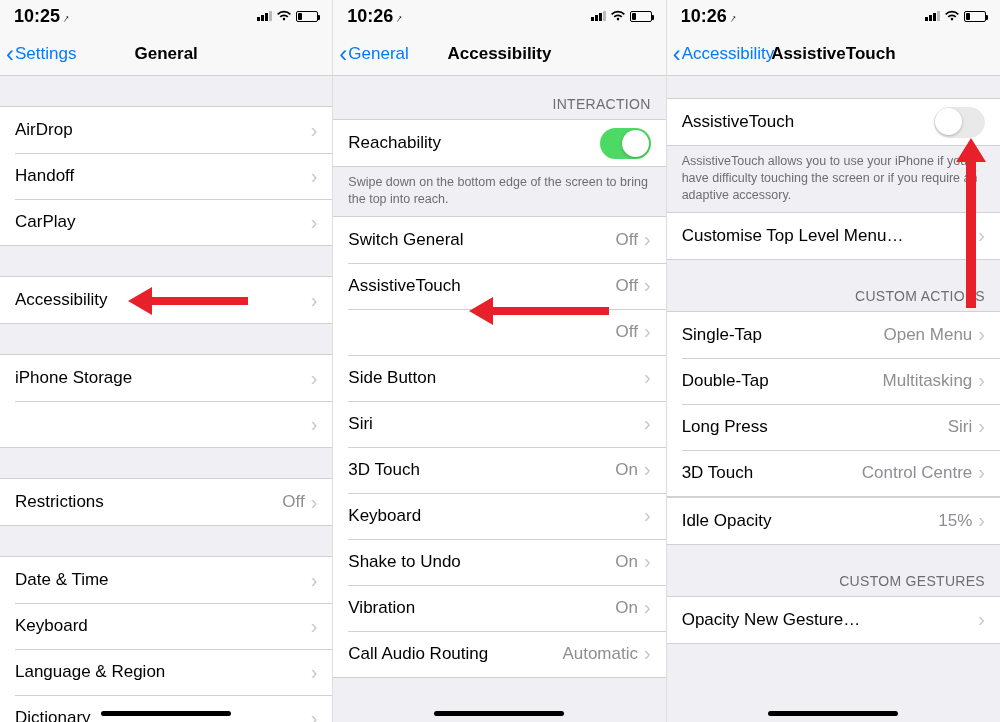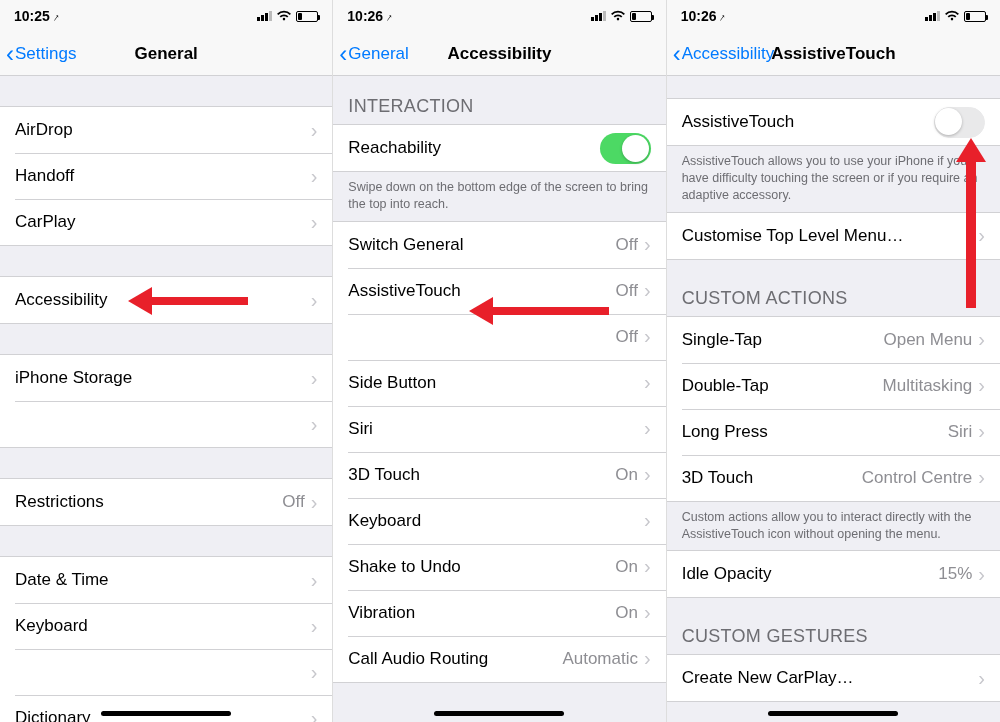--- a/index.html
+++ b/index.html
@@ -25,21 +25,21 @@
   }
   .panel:last-child { border-right: none; }
 
   
   .status-bar {
     height: 32px;
     display: flex;
     justify-content: space-between;
     align-items: center;
     padding: 0 14px;
-    font-size: 14px;
+    font-size: 18px;
     font-weight: 600;
     color: #000;
     background: #F8F8F8;
   }
   .status-left { display:flex; align-items:center; gap:4px; }
   .status-right { display:flex; align-items:center; gap:4px; }
   .loc-icon::before { content:"\2191"; font-size:11px; transform:rotate(35deg); display:inline-block;}
   .battery {
     width:22px; height:11px; border:1px solid #000; border-radius:2px;
     position:relative; display:inline-block;
@@ -72,22 +72,23 @@
   .nav-back .chev { font-size:24px; line-height:1; margin-right:1px; font-weight:300; }
   .nav-title {
     position:absolute; left:0; right:0; text-align:center;
     font-size:17px; font-weight:600; color:#000;
     pointer-events:none;
   }
 
   
   .content { height: calc(722px - 76px); overflow:hidden; }
   .group-header {
-    font-size:18px; color:#6D6D72; padding:20px 15px 7px; text-transform:uppercase;
+    font-size:14px; color:#6D6D72; padding:20px 15px 7px; text-transform:uppercase;
     letter-spacing:0.3px;
+    text-align:right;
   }
   .group-header.tight { padding-top:28px; }
   .group-footer {
     font-size:12.5px; color:#6D6D72; padding:7px 15px 8px; line-height:1.35;
   }
   .spacer { height:30px; }
   .spacer.sm { height:22px; }
 
   .cell-group { background:#fff; border-top:1px solid #d1d1d4; border-bottom:1px solid #d1d1d4; }
   .cell {
@@ -235,20 +236,21 @@
             <span class="label">Date &amp; Time</span>
             <span class="value"></span>
             <span class="chevron">›</span>
           </div>
       <div class="cell">
             <span class="label">Keyboard</span>
             <span class="value"></span>
             <span class="chevron">›</span>
           </div>
       <div class="cell">
+            <span class="label">Language &amp; Region</span>
             <span class="value"></span>
             <span class="chevron">›</span>
           </div>
       <div class="cell">
             <span class="label">Dictionary</span>
             <span class="value"></span>
             <span class="chevron">›</span>
           </div>
     </div>
   </div>
@@ -428,34 +430,33 @@
             <span class="label">Long Press</span>
             <span class="value">Siri</span>
             <span class="chevron">›</span>
           </div>
       <div class="cell">
             <span class="label">3D Touch</span>
             <span class="value">Control Centre</span>
             <span class="chevron">›</span>
           </div>
     </div>
-    <div class="group-footer">Custom actions allow you to interact directly with the AssistiveTouch icon without opening the menu.</div>
 
     <div class="cell-group">
       <div class="cell">
             <span class="label">Idle Opacity</span>
             <span class="value">15%</span>
             <span class="chevron">›</span>
           </div>
     </div>
 
     <div class="group-header tight">CUSTOM GESTURES</div>
     <div class="cell-group">
       <div class="cell">
-            <span class="label">Create New CarPlay…</span>
+            <span class="label">Opacity New Gesture…</span>
             <span class="value"></span>
             <span class="chevron">›</span>
           </div>
     </div>
   </div>
 
   <div class="home-indicator"></div>
 
   <div class="red-arrow vert" style="top:140px; right:18px; height:170px;">
     <div class="head"></div>

